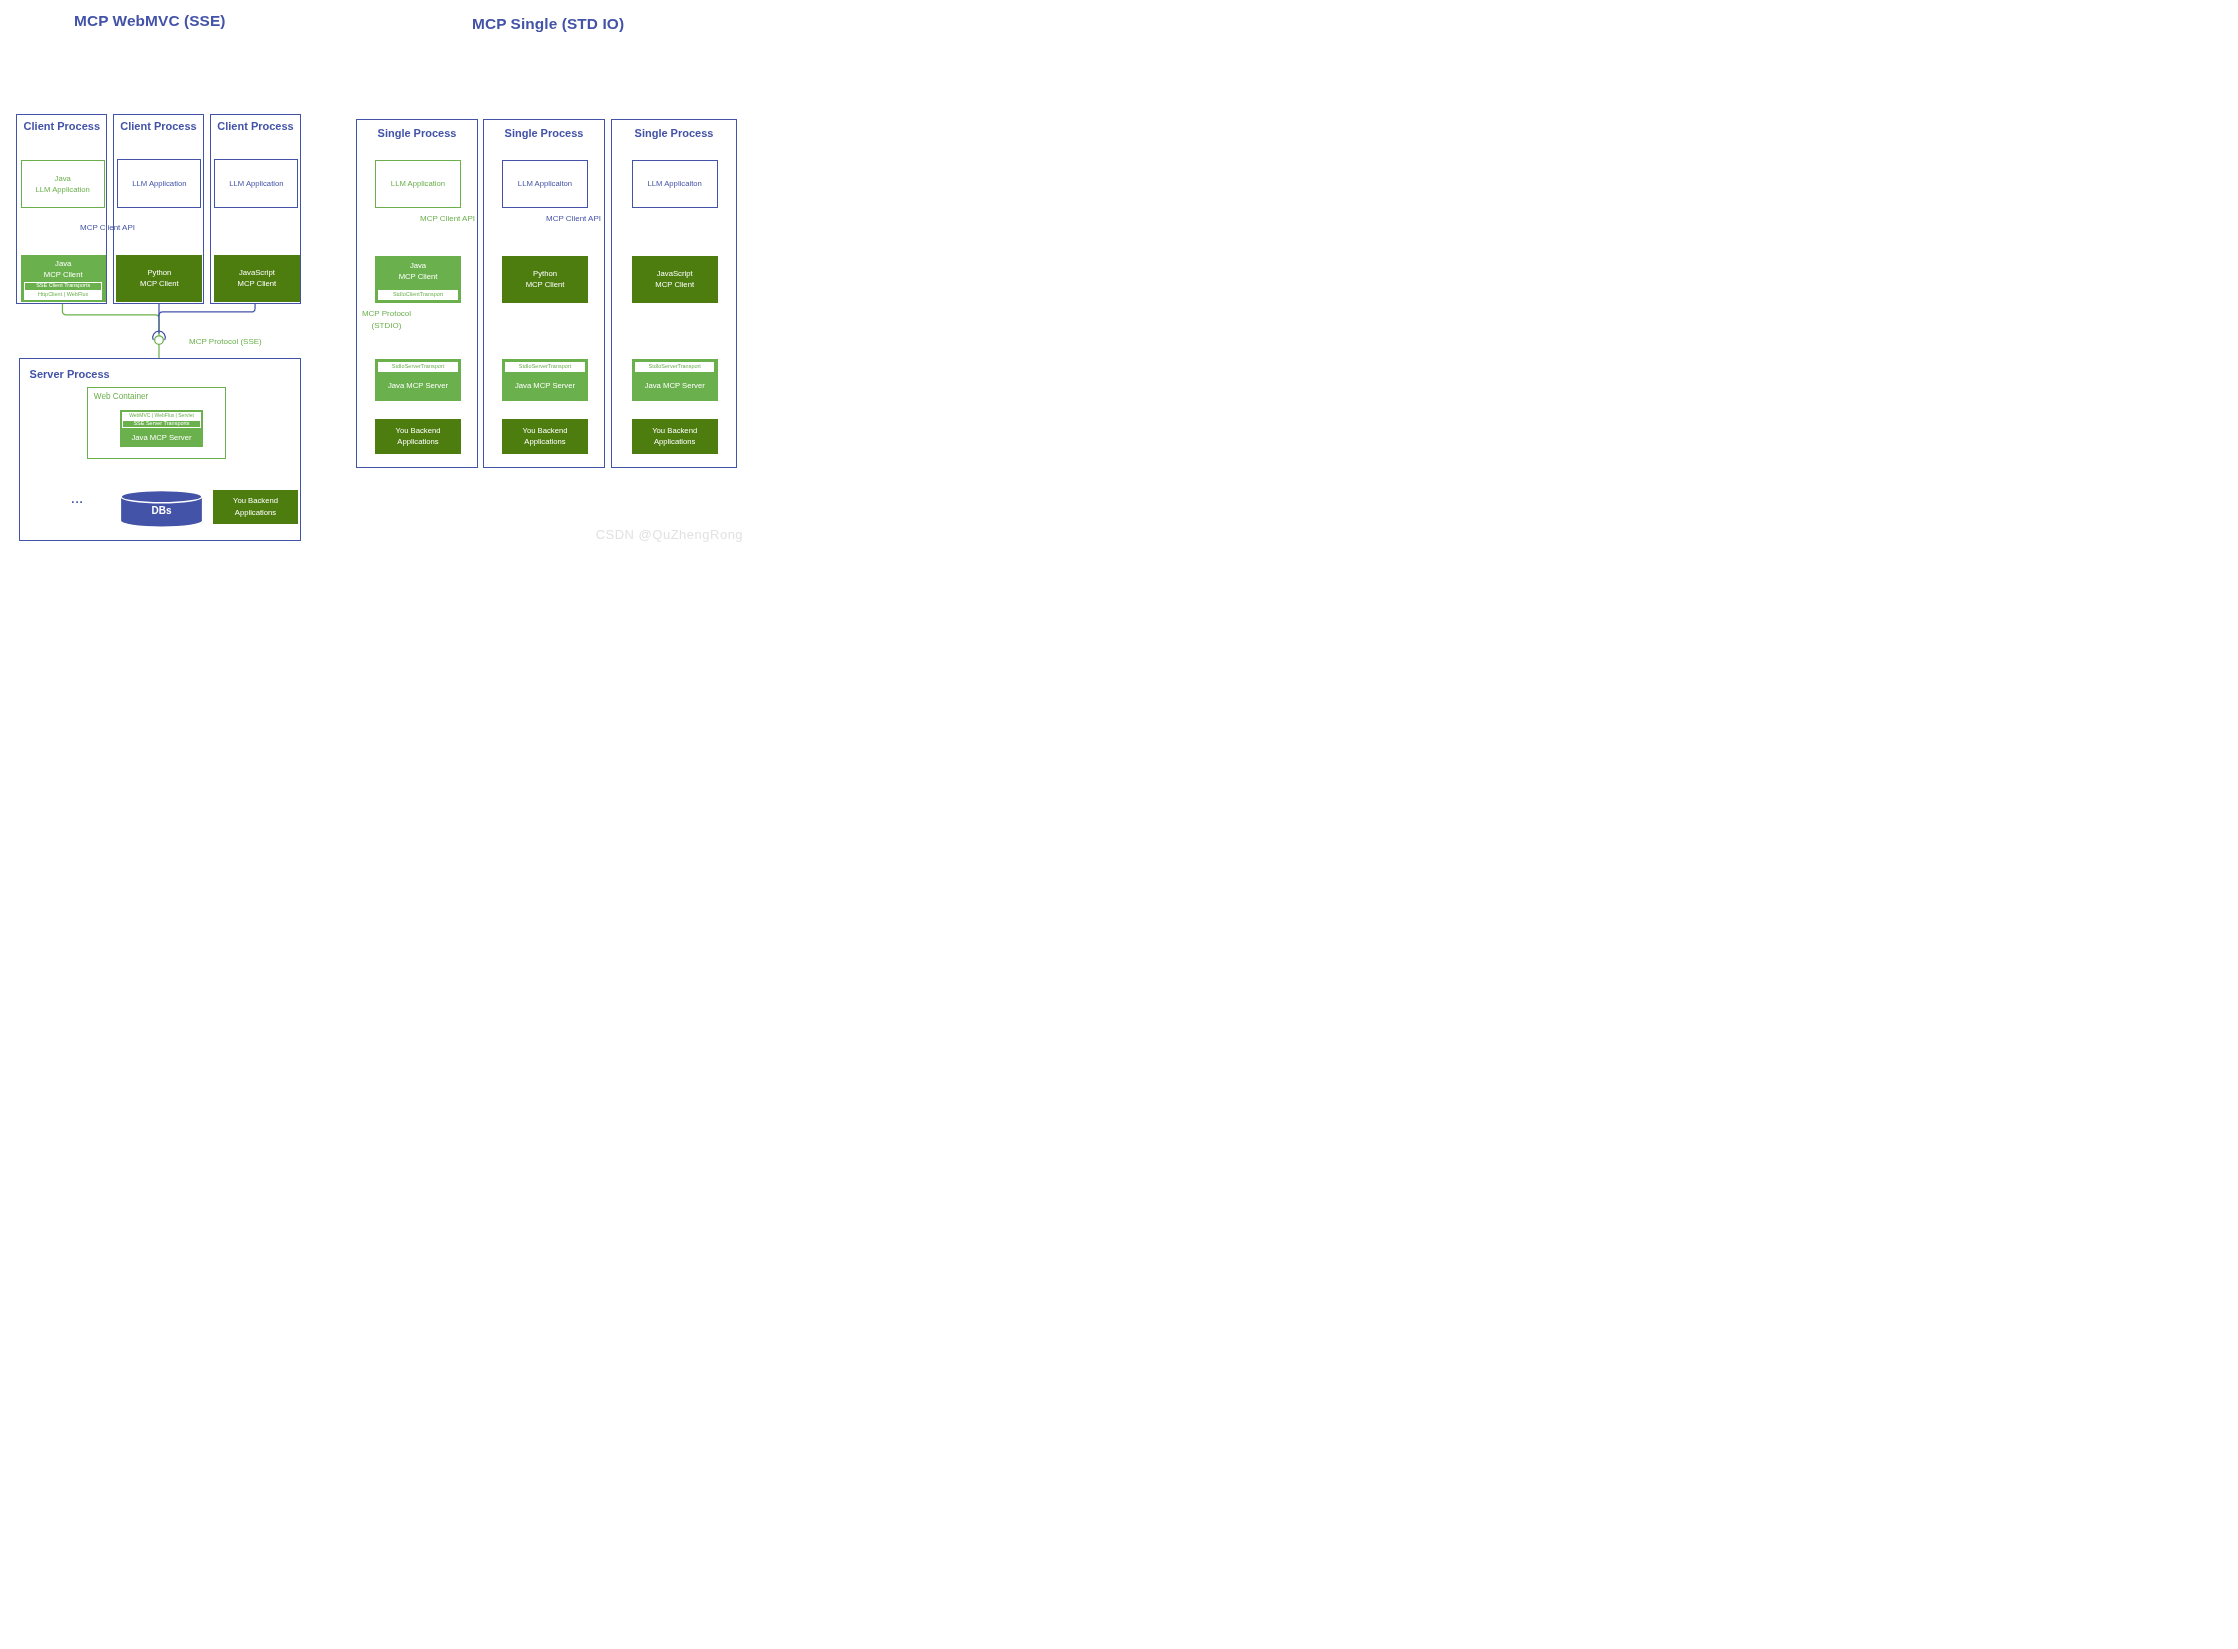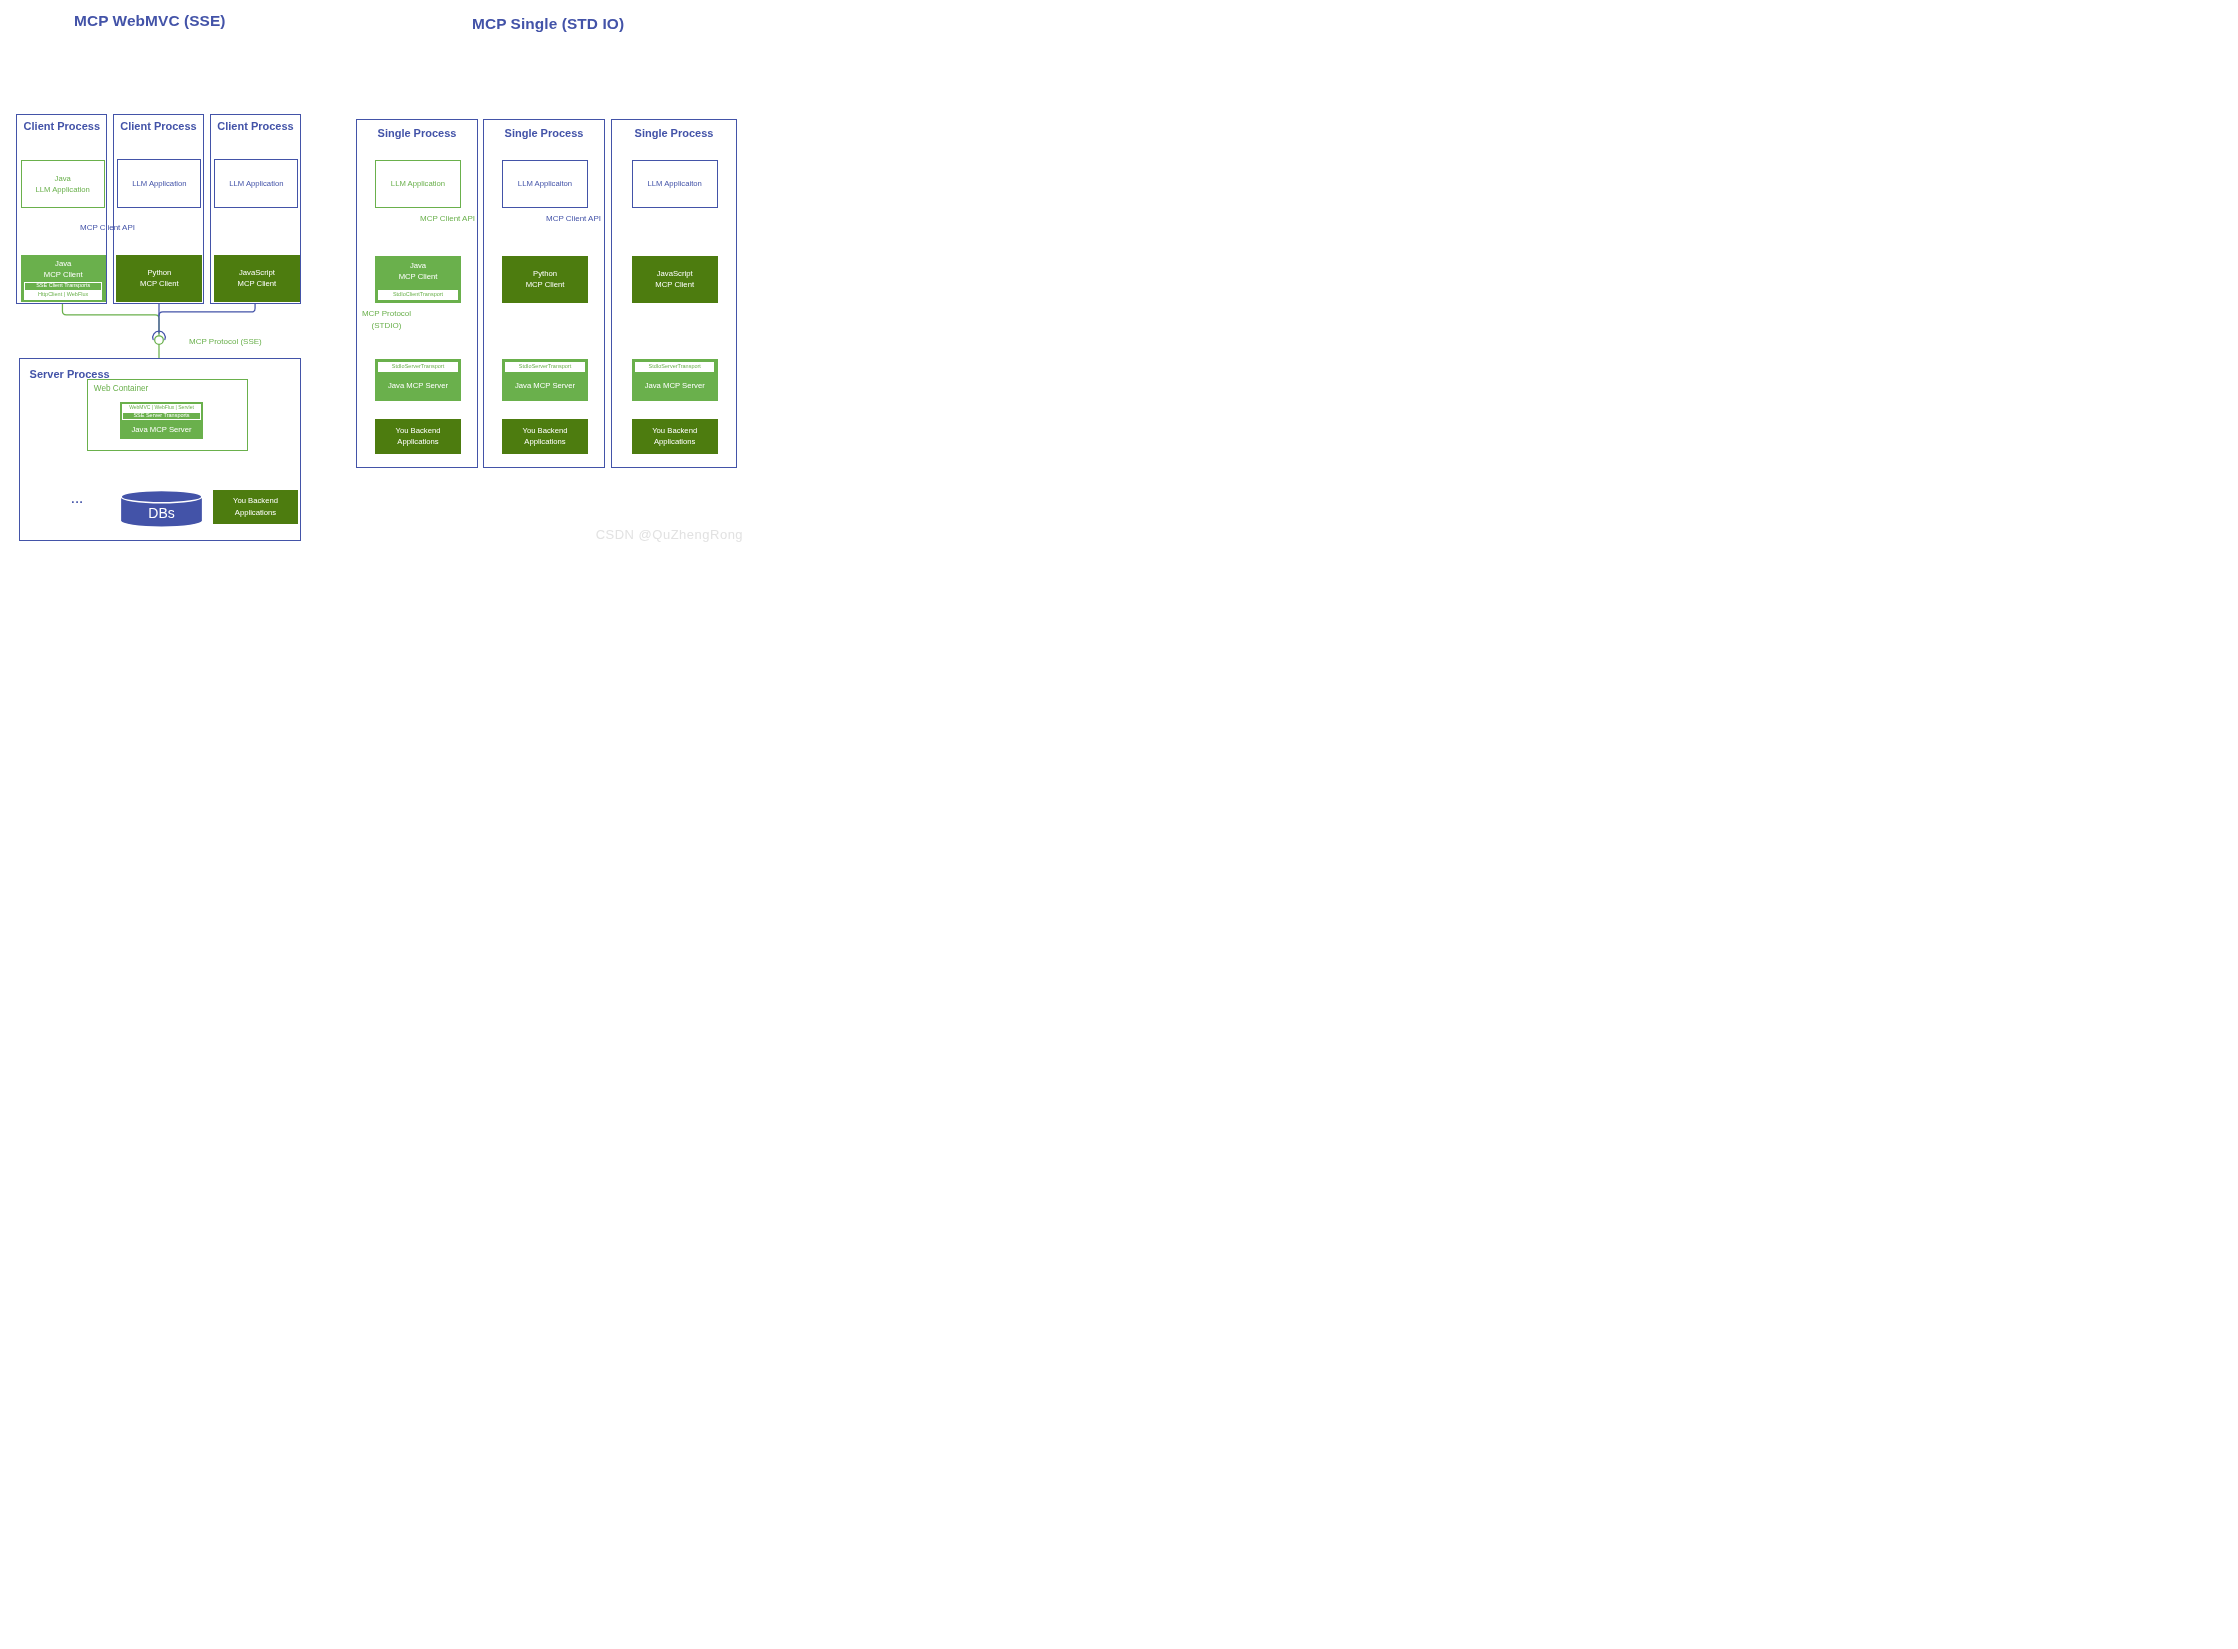--- a/index.html
+++ b/index.html
@@ -23,21 +23,21 @@
   .bar{position:absolute;display:flex;align-items:center;justify-content:center;
        font-size:5.5px;line-height:1;box-sizing:border-box;}
   .bar.whitebg{background:#fff;color:#6ab04c;}
   .bar.outlined{border:0.7px solid #fff;color:#fff;background:transparent;}
   .label-green{position:absolute;color:#6ab04c;font-size:8px;}
   .label-blue{position:absolute;color:#4353a8;font-size:8px;}
   .wc-box{position:absolute;border:0.7px solid #6ab04c;box-sizing:border-box;background:#fff;}
   .wc-title{position:absolute;color:#6ab04c;font-size:8.2px;}
   .ellipsis{position:absolute;color:#4353a8;font-size:11.5px;font-weight:700;letter-spacing:1px;}
   .watermark{position:absolute;color:#e2e2e2;font-size:13px;font-weight:500;letter-spacing:0.5px;}
-  .db-label{position:absolute;color:#fff;font-size:14px;font-weight:400;text-align:center;}
+  .db-label{position:absolute;color:#fff;font-size:10px;font-weight:700;text-align:center;}
   svg.lines{position:absolute;left:0;top:0;pointer-events:none;}
 </style>
 </head>
 <body>
 
 <div class="canvas">
 
   <svg class="lines" width="746" height="550" viewBox="0 0 1553 1144">
 
     <g stroke="#6ab04c" stroke-width="2.6" fill="none" stroke-linecap="round">
@@ -130,21 +130,21 @@
       <div class="lbl pre" style="top:11.5px;">JavaScript
 MCP Client</div>
     </div>
   </div>
 
   <div class="label-blue" style="left:80px;top:223px;">MCP Client API</div>
   <div class="label-green" style="left:177px;top:337px;margin-left:12px;">MCP Protocol (SSE)</div>
 
   <div class="pbox" style="left:19px;top:358px;width:282px;height:183px;">
     <div class="ptitle" style="left:9.6px;right:auto;top:8.6px;">Server Process</div>
-    <div class="wc-box" style="left:67px;top:20px;width:161px;height:72px;padding-left:16px;">
+    <div class="wc-box" style="left:67px;top:28px;width:139px;height:72px;padding-left:16px;">
       <div class="wc-title" style="left:5.8px;top:3.8px;">Web Container</div>
       <div class="fillbox fill-green" style="left:32px;top:22px;width:83px;height:37px;">
         <div class="bar whitebg" style="left:2.4px;right:2.4px;top:2.4px;height:7.2px;font-size:5px;">WebMVC | WebFlux | Servlet</div>
         <div class="bar outlined" style="left:2.4px;right:2.4px;top:9.6px;height:8.2px;">SSE Server Transports</div>
         <div class="lbl" style="top:21.6px;">Java MCP Server</div>
       </div>
     </div>
     <div class="ellipsis" style="left:48px;top:134px;width:19px;text-align:center;">...</div>
 
     <div class="abs" style="left:100px;top:131px;width:83px;height:38px;">

